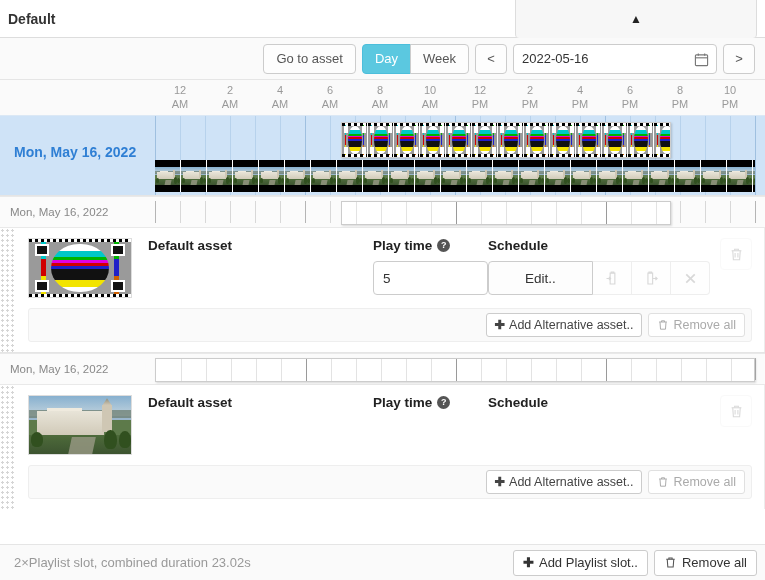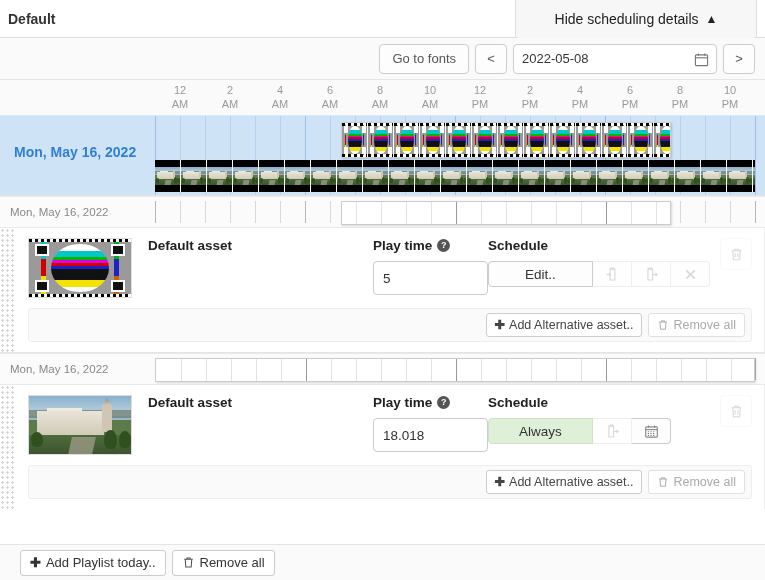--- a/index.html
+++ b/index.html
@@ -266,21 +266,21 @@
     line-height:13px; text-align:center;
   }
   .tinput {
     width:100%; height:34px;
     border:1px solid #ccc; border-radius:4px;
     background:#fff; color:#333;
     font-family:"Liberation Sans", sans-serif; font-size:13.5px;
     padding:0 9px;
     outline:none;
   }
-  .sched-group { display:flex; height:26px; }
+  .sched-group { display:flex; height:34px; }
   .sched-main {
     flex:0 0 auto; width:105px;
     border:1px solid #ccc; border-radius:4px 0 0 4px;
     background:#fdfdfd;
     display:flex; align-items:center; justify-content:center;
     font-size:13.5px; color:#333; cursor:pointer;
   }
   .sched-main.always { background:#dff0d8; border-color:#cfe3c4; }
   .sched-ib {
     flex:0 0 auto; width:39px;
@@ -339,30 +339,33 @@
   }
   .ic { display:inline-block; line-height:1; }
   svg { display:block; }
 </style>
 </head>
 <body>
 
 <div class="header">
   <div class="page-title">Default</div>
   <div class="hide-sched">
-    <span>Hide scheduling details</span>
     <span class="caret-up">▲</span>
   </div>
 </div>
 
 <div class="toolbar">
-  <div class="btn btn-go-today">Go to fonts</div>
+  <div class="btn btn-go-today">Go to asset</div>
+  <div class="seg">
+    <div class="btn active">Day</div>
+    <div class="btn">Week</div>
+  </div>
   <div class="btn btn-prev">&lt;</div>
   <div class="date-box">
-    <span>2022-05-08</span>
+    <span>2022-05-16</span>
     <span class="cal-icon">
       <svg viewBox="0 0 16 16" width="15" height="15" fill="none" stroke="#777" stroke-width="1.2">
         <rect x="1.5" y="3" width="13" height="11.5" rx="1"></rect>
         <line x1="1.5" y1="6.2" x2="14.5" y2="6.2"></line>
         <line x1="4.6" y1="1.5" x2="4.6" y2="4"></line>
         <line x1="11.4" y1="1.5" x2="11.4" y2="4"></line>
       </svg>
     </span>
   </div>
   <div class="btn btn-next">&gt;</div>
@@ -1248,45 +1251,23 @@
         </div>
       </div>
       <div class="fieldgroup asset">
         <div class="flabel">Default asset</div>
       </div>
       <div class="fieldgroup playtime">
         <div class="flabel">
           <span>Play time</span>
           <span class="help-icon">?</span>
         </div>
-        <input class="tinput" value="18.018" style="">
       </div>
       <div class="fieldgroup schedule">
         <div class="flabel">Schedule</div>
-        <div class="sched-group">
-          <div class="sched-main always">Always</div>
-          <div class="sched-ib disabled">
-            <svg viewBox="0 0 16 16" width="15" height="15" fill="none" stroke="#888" stroke-width="1.2">
-              <path d="M4.2 2.2h5v11.6h-5z"></path>
-                <path d="M5.3 2.2V1.2h2.8v1"></path>
-              <path d="M9.4 8h4.6M12.2 6.3L14 8l-1.8 1.7"></path>
-            </svg>
-          </div>
-          <div class="sched-ib">
-            <svg viewBox="0 0 16 16" width="15" height="15" fill="none" stroke="#888" stroke-width="1.2">
-              <rect x="1.8" y="3" width="12.4" height="11" rx="1"></rect>
-              <line x1="1.8" y1="6" x2="14.2" y2="6"></line>
-              <line x1="4.8" y1="1.6" x2="4.8" y2="4"></line>
-              <line x1="11.2" y1="1.6" x2="11.2" y2="4"></line>
-              <line x1="4" y1="8.2" x2="12" y2="8.2" stroke-dasharray="1.4 1.4"></line>
-              <line x1="4" y1="10.2" x2="12" y2="10.2" stroke-dasharray="1.4 1.4"></line>
-              <line x1="4" y1="12.2" x2="12" y2="12.2" stroke-dasharray="1.4 1.4"></line>
-            </svg>
-          </div>
-        </div>
       </div>
     </div>
     <div class="trash-btn">
       <svg viewBox="0 0 16 16" width="15" height="15" fill="none" stroke="#999" stroke-width="1.2">
         <path d="M2.8 4h10.4"></path>
           <path d="M6 4V2.4h4V4"></path>
         <path d="M4 4.2l.7 9.4h6.6l.7-9.4"></path>
         <path d="M6.5 6.3v5M9.5 6.3v5"></path>
       </svg>
     </div>
@@ -1303,23 +1284,24 @@
             <path d="M4 4.2l.7 9.4h6.6l.7-9.4"></path>
           </svg>
         </span>
         <span>Remove all</span>
       </div>
     </div>
   </div>
 </div>
 
 <div class="footer">
+  <div class="footer-text">2×Playlist slot, combined duration 23.02s</div>
   <div class="fbtn">
     <span class="ic"><b>✚</b></span>
-    <span>Add Playlist today..</span>
+    <span>Add Playlist slot..</span>
   </div>
   <div class="fbtn">
     <span class="ic">
       <svg viewBox="0 0 16 16" width="13" height="13" fill="none" stroke="#555" stroke-width="1.3">
         <path d="M2.8 4h10.4"></path>
           <path d="M6 4V2.4h4V4"></path>
         <path d="M4 4.2l.7 9.4h6.6l.7-9.4"></path>
       </svg>
     </span>
     <span>Remove all</span>

